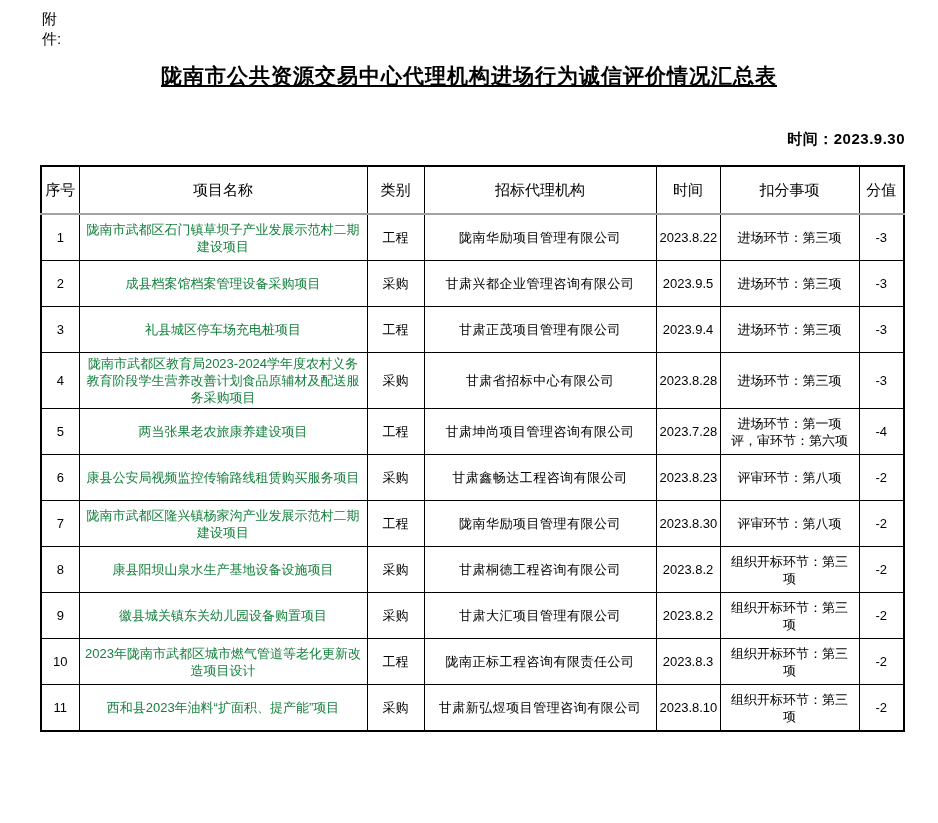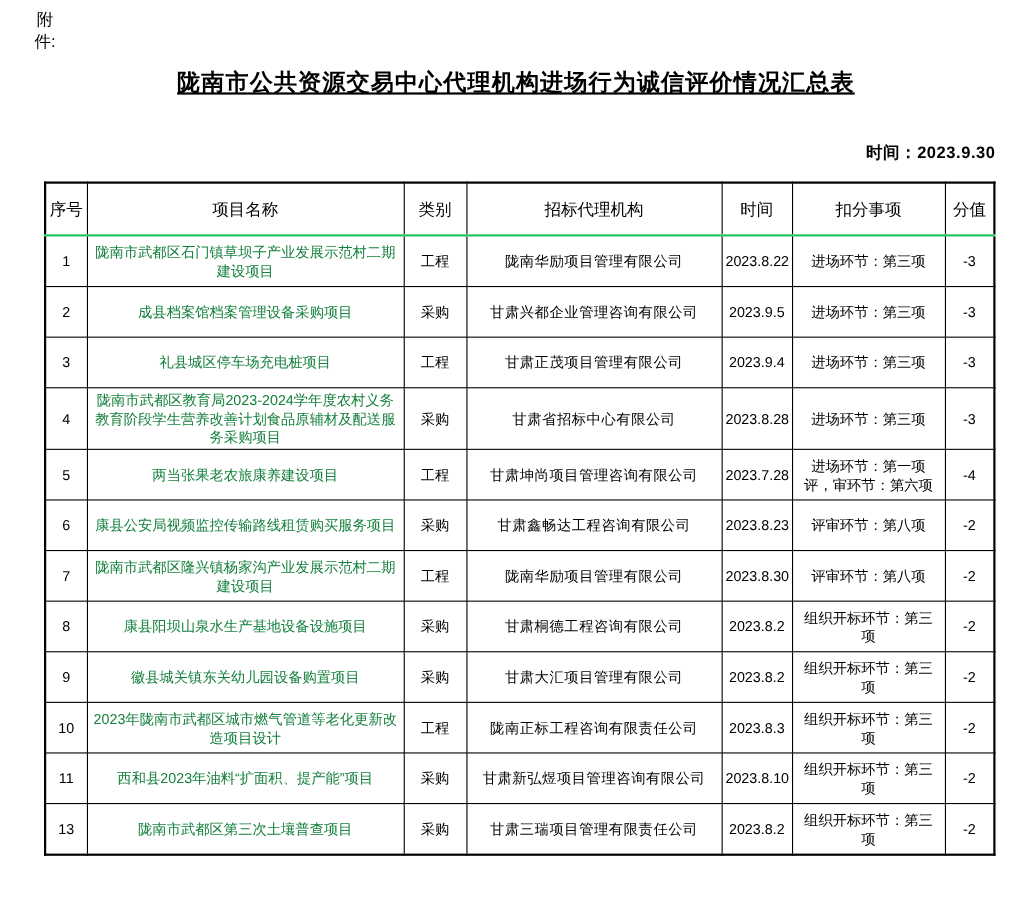--- a/index.html
+++ b/index.html
@@ -11,26 +11,25 @@
   }
   .page {
     position: relative;
     width: 938px;
     height: 823px;
     background: #fff;
     overflow: hidden;
   }
   .attachment {
     position: absolute;
-    left: 26px;
+    left: 42px;
     top: 9px;
     width: 30px;
     font-size: 15px;
     line-height: 20px;
-    text-align: center;
     word-break: break-all;
     white-space: normal;
   }
   .title-block {
     position: absolute;
     top: 61px;
     left: 0;
     right: 0;
     text-align: center;
     font-weight: bold;
@@ -62,21 +61,21 @@
     border: 1px solid #000;
     padding: 2px 3px;
     vertical-align: middle;
     text-align: center;
     overflow: hidden;
   }
   table.main thead th {
     height: 42px;
     font-size: 15px;
     font-weight: normal;
-    border-bottom: 2px solid #22c55e;
+    border-bottom: 2px solid #a3a3a3;
   }
   table.main tbody td {
     height: 41px;
     font-size: 13px;
     line-height: 17px;
   }
   td.cell-no { font-size: 12.5px; }
   td.cell-project {
     text-align: left;
     color: #15803d;
@@ -221,27 +220,17 @@
           <tr>
             <td class="cell-no">11</td>
             <td class="cell-project">西和县2023年油料“扩面积、提产能”项目</td>
             <td class="cell-category">采购</td>
             <td class="cell-agency">甘肃新弘煜项目管理咨询有限公司</td>
             <td class="cell-date">2023.8.10</td>
             <td class="cell-deduction">组织开标环节：第三
 项</td>
             <td class="cell-score">-2</td>
           </tr>
-          <tr>
-            <td class="cell-no">13</td>
-            <td class="cell-project">陇南市武都区第三次土壤普查项目</td>
-            <td class="cell-category">采购</td>
-            <td class="cell-agency">甘肃三瑞项目管理有限责任公司</td>
-            <td class="cell-date">2023.8.2</td>
-            <td class="cell-deduction">组织开标环节：第三
-项</td>
-            <td class="cell-score">-2</td>
-          </tr>
         </tbody>
     </table>
   </div>
 
 </div>
 
 </body></html>

